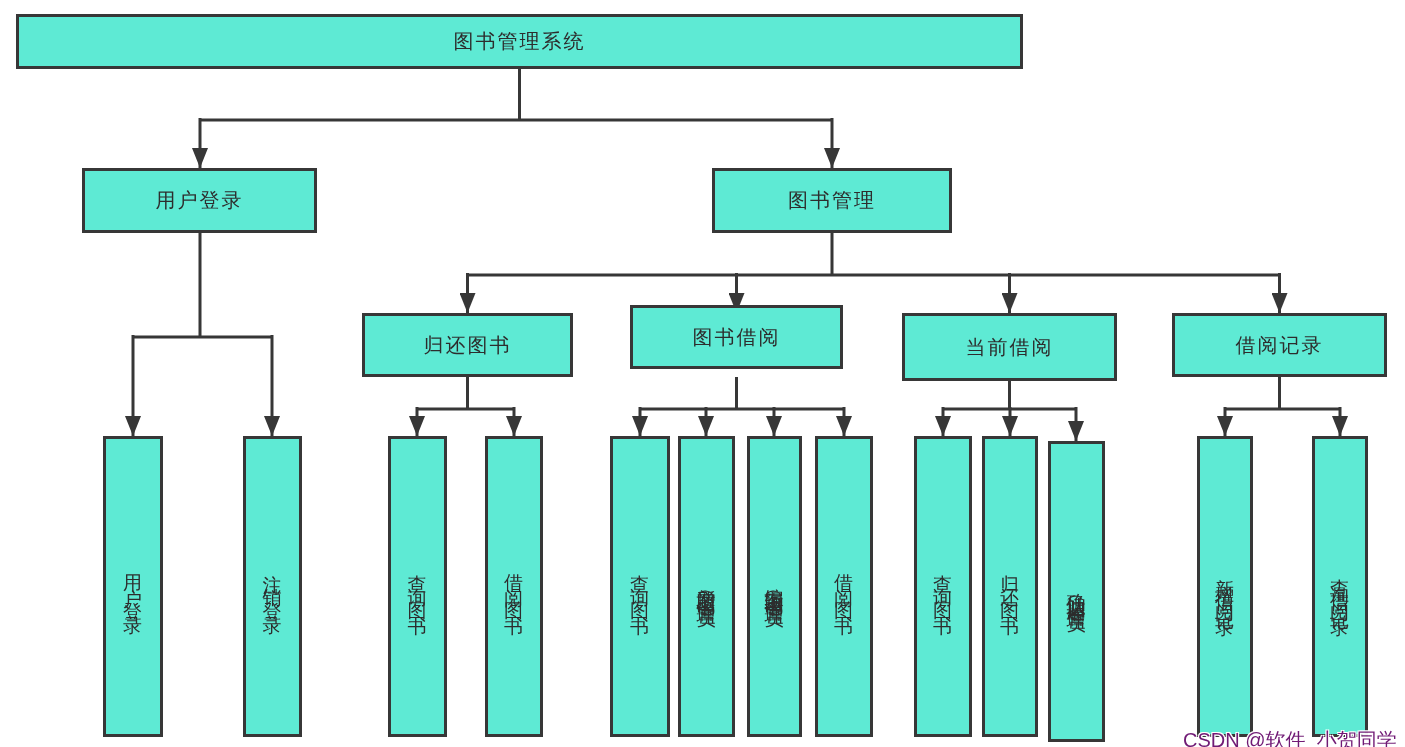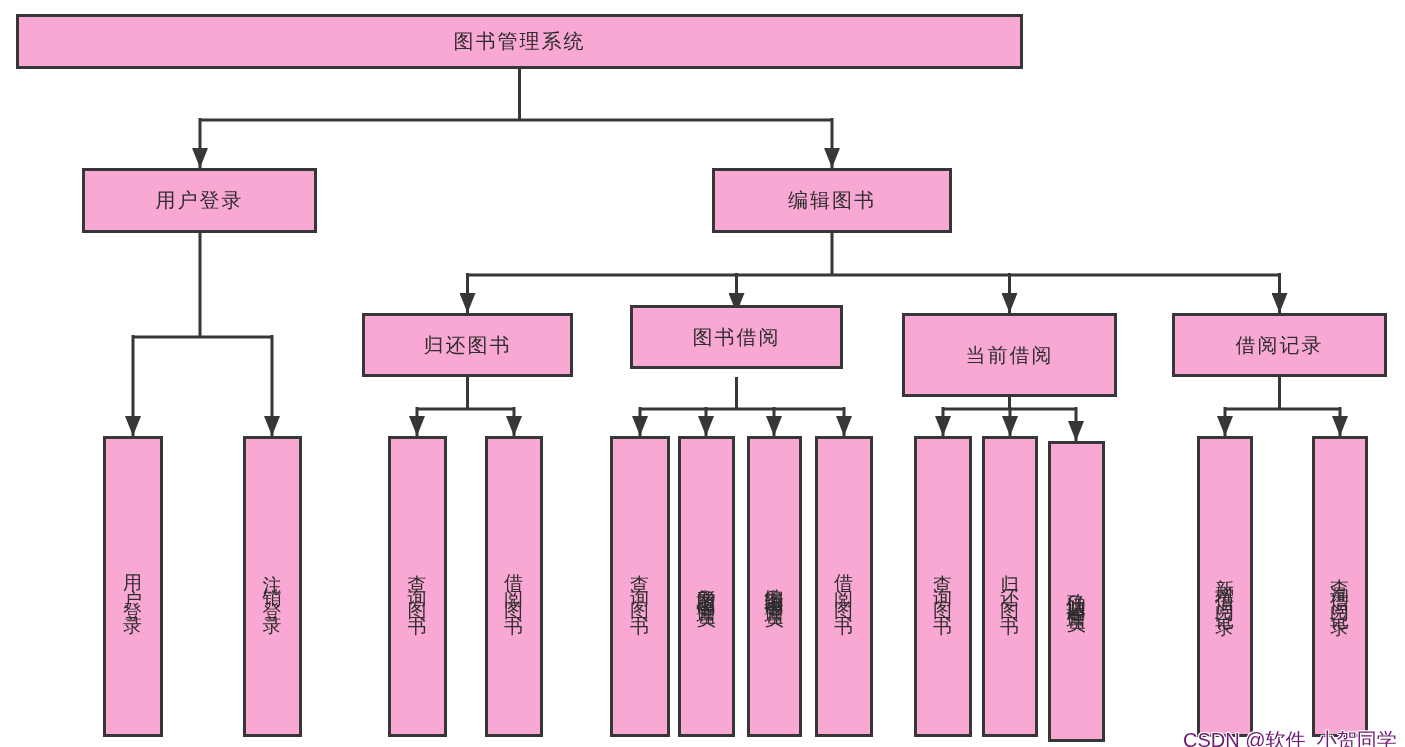--- a/index.html
+++ b/index.html
@@ -2,21 +2,21 @@
 <html><head>
 <meta charset="utf-8">
 <style>
   html,body{margin:0;padding:0;background:#ffffff;}
   .canvas{
     position:relative;width:1405px;height:747px;background:#ffffff;
     font-family:"Liberation Sans","DejaVu Sans",sans-serif;overflow:hidden;
   }
   .connectors{position:absolute;left:0;top:0;z-index:1;}
   .node{
-    position:absolute;background:#f9a8d4;border:3px solid #373737;box-sizing:border-box;
+    position:absolute;background:#5eead4;border:3px solid #373737;box-sizing:border-box;
     display:flex;align-items:center;justify-content:center;
     color:#2d2d2d;z-index:2;text-align:center;
   }
   .node.h{font-size:20px;letter-spacing:2px;white-space:nowrap;}
   .node.v{
     writing-mode:vertical-rl;text-orientation:mixed;
     font-size:19px;line-height:1;
   }
   .sp-lg{letter-spacing:14px;}
   .sp-md{letter-spacing:8px;}
@@ -77,30 +77,30 @@
   </svg>
 
   <div class="node h" style="left:16px;top:14px;width:1007px;height:55px;">
     <span>图书管理系统</span>
   </div>
 
   <div class="node h" style="left:82px;top:168px;width:235px;height:65px;">
     <span>用户登录</span>
   </div>
   <div class="node h" style="left:712px;top:168px;width:240px;height:65px;">
-    <span>编辑图书</span>
+    <span>图书管理</span>
   </div>
 
   <div class="node h" style="left:362px;top:313px;width:211px;height:64px;">
     <span>归还图书</span>
   </div>
   <div class="node h" style="left:630px;top:305px;width:213px;height:64px;">
     <span>图书借阅</span>
   </div>
-  <div class="node h" style="left:902px;top:313px;width:215px;height:84px;">
+  <div class="node h" style="left:902px;top:313px;width:215px;height:68px;">
     <span>当前借阅</span>
   </div>
   <div class="node h" style="left:1172px;top:313px;width:215px;height:64px;">
     <span>借阅记录</span>
   </div>
 
   <div class="node v sp-lg" style="left:103px;top:436px;width:60px;height:301px;">
     <span>用户登录</span>
   </div>
   <div class="node v sp-lg" style="left:243px;top:436px;width:59px;height:301px;">

